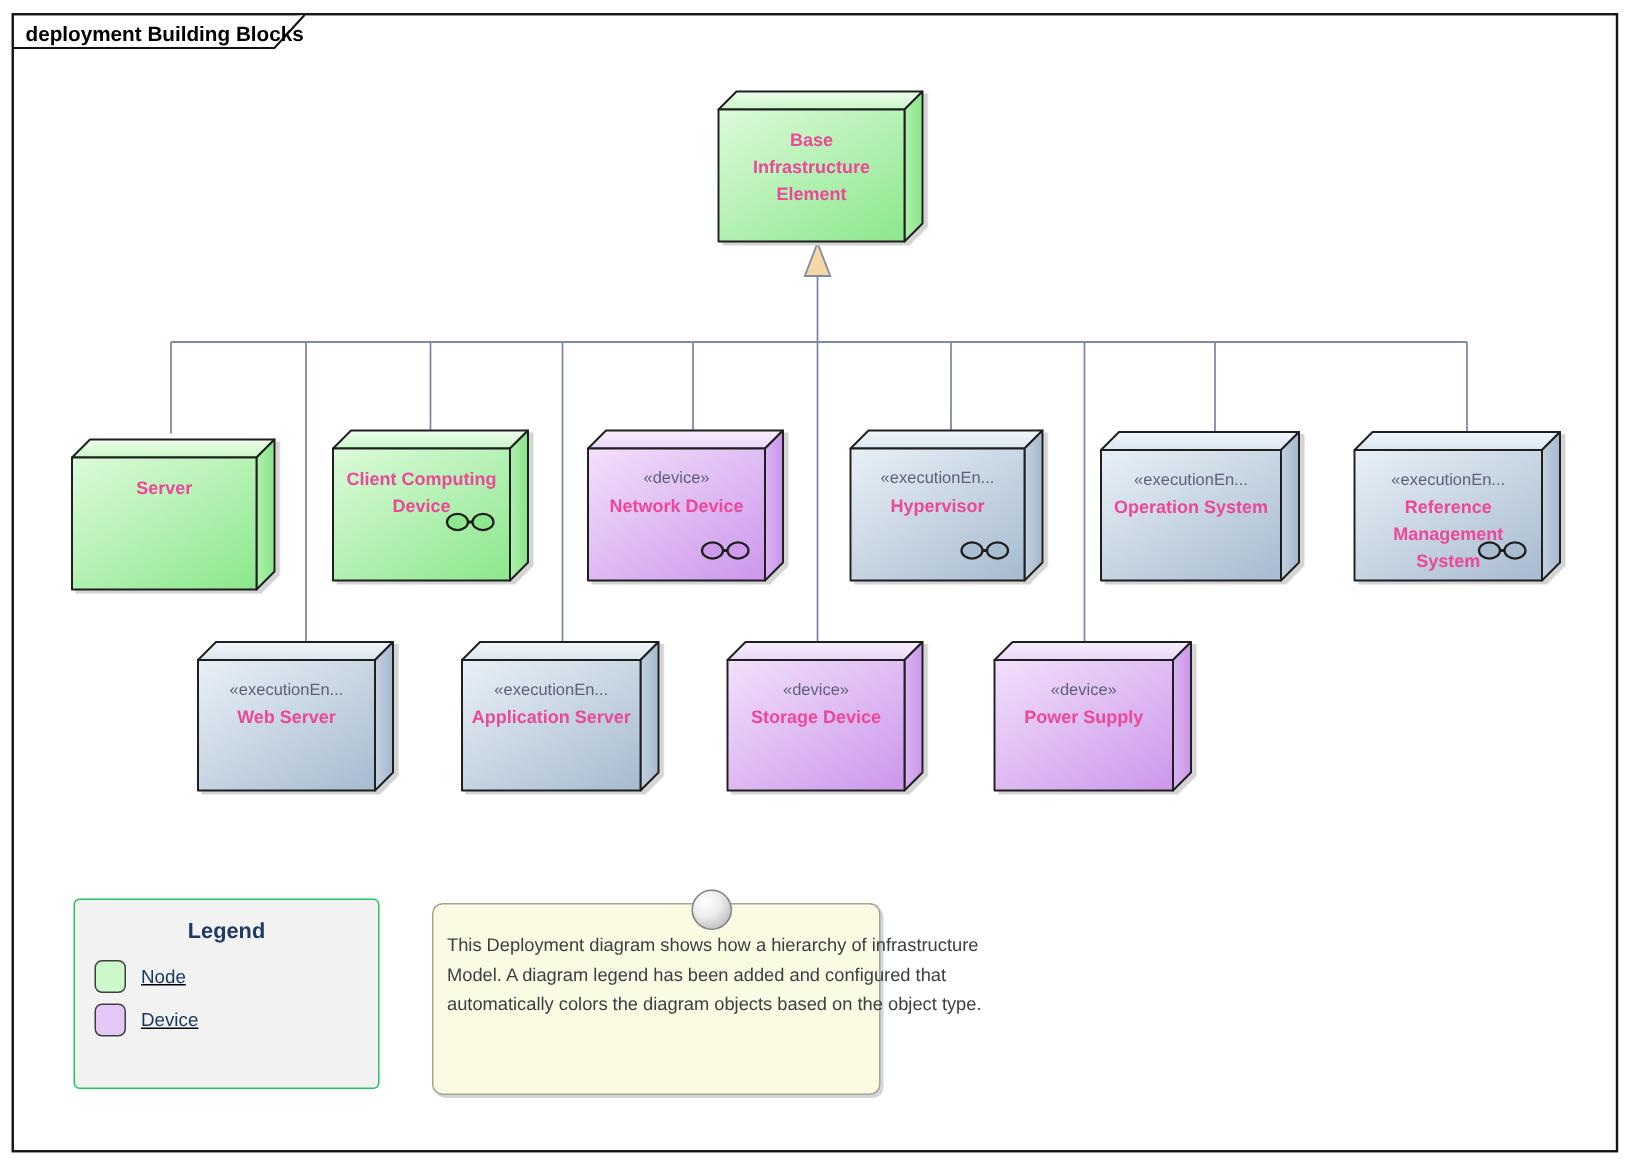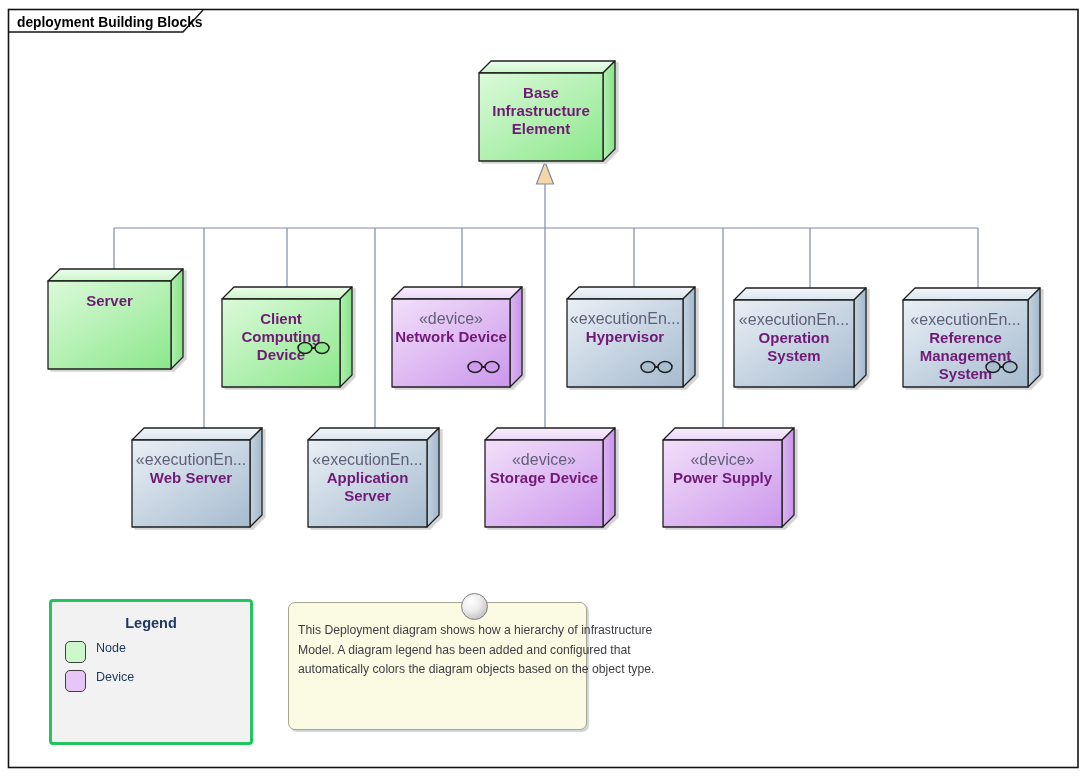--- a/index.html
+++ b/index.html
@@ -4,29 +4,29 @@
 <style>
   html,body{margin:0;padding:0;background:#ffffff;}
   body{font-family:"Liberation Sans", sans-serif;}
   .canvas{position:relative;width:1085px;height:776px;background:#ffffff;overflow:hidden;padding-left:12px;}
   .layer{position:absolute;left:0;top:0;width:1085px;height:776px;}
 
   
   .node3d{position:absolute;}
   .node3d > svg{display:block;filter:drop-shadow(3px 2px 0 #d4d4d4);}
   .node-label{position:absolute;text-align:center;box-sizing:border-box;padding-top:11px;}
-  .stereo{font-size:16px;line-height:18px;color:#5f5f78;}
-  .nline{font-size:15px;font-weight:bold;line-height:18px;color:#701a75;}
+  .stereo{font-size:11px;line-height:18px;color:#5f5f78;}
+  .nline{font-size:12px;font-weight:bold;line-height:18px;color:#ec4899;}
   .link-icon{position:absolute;right:9px;bottom:13px;}
 
   
-  .legend{position:absolute;left:49px;top:599px;width:204px;height:146px;background:#f2f2f2;
-          border:3px solid #22c55e;border-radius:4px;box-sizing:border-box;}
+  .legend{position:absolute;left:49px;top:599px;width:204px;height:127px;background:#f2f2f2;
+          border:1px solid #22c55e;border-radius:4px;box-sizing:border-box;}
   .legend-title{text-align:center;font-weight:bold;font-size:14.5px;color:#1f3864;margin-top:12px;line-height:18px;}
-  .legend-row{display:flex;margin-left:13px;height:23px;margin-top:6px;}
+  .legend-row{display:flex;align-items:center;margin-left:13px;height:23px;margin-top:6px;text-decoration:underline;}
   .legend-row.first{margin-top:9px;}
   .swatch{width:21px;height:22px;border:1.6px solid #3f3f3f;border-radius:5px;box-sizing:border-box;flex:0 0 auto;}
   .legend-label{font-size:12.5px;color:#17375e;margin-left:10px;white-space:nowrap;}
 
   
   .note{position:absolute;left:288px;top:602px;width:299px;height:128px;background:#fbfbe3;
         border:1px solid #a6a68e;border-radius:7px;box-sizing:border-box;
         box-shadow:2px 2px 0 rgba(150,165,180,0.45);}
   .note-text{margin:18px 0 0 9px;font-size:12.2px;color:#3d3d44;line-height:19.5px;white-space:nowrap;}
   .note-sphere{position:absolute;left:172px;top:-10px;width:27px;height:27px;border-radius:50%;
@@ -80,21 +80,21 @@
           <polygon points="1,13 13,1 137,1 125,13" fill="url(#gt0)" stroke="#1f1f1f" stroke-width="1.3" stroke-linejoin="round"></polygon>
           <polygon points="125,13 137,1 137,89 125,101" fill="url(#gr0)" stroke="#1f1f1f" stroke-width="1.3" stroke-linejoin="round"></polygon>
           <rect x="1" y="13" width="124" height="88" fill="url(#gf0)" stroke="#1f1f1f" stroke-width="1.3" stroke-linejoin="round"></rect>
         </svg>
         <div class="node-label" style="left: 1px; top: 13px; width: 124px; height: 88px;">
           <div class="nline">Base</div>
           <div class="nline">Infrastructure</div>
           <div class="nline">Element</div>
         </div>
       </div>
-      <div class="node3d" style="left: 47px; top: 268px; width: 140px; height: 105px;">
+      <div class="node3d" style="left: 47px; top: 292px; width: 140px; height: 105px;">
         <svg width="140" height="105">
           <defs>
             <linearGradient id="gf1" x1="0" y1="0" x2="0.9" y2="1">
               <stop offset="0%" stop-color="#dcfada"></stop>
               <stop offset="100%" stop-color="#8fe88f"></stop>
             </linearGradient>
             <linearGradient id="gt1" x1="0" y1="0" x2="0" y2="1">
               <stop offset="0%" stop-color="#eefdec"></stop>
               <stop offset="100%" stop-color="#c9f6c7"></stop>
             </linearGradient>

